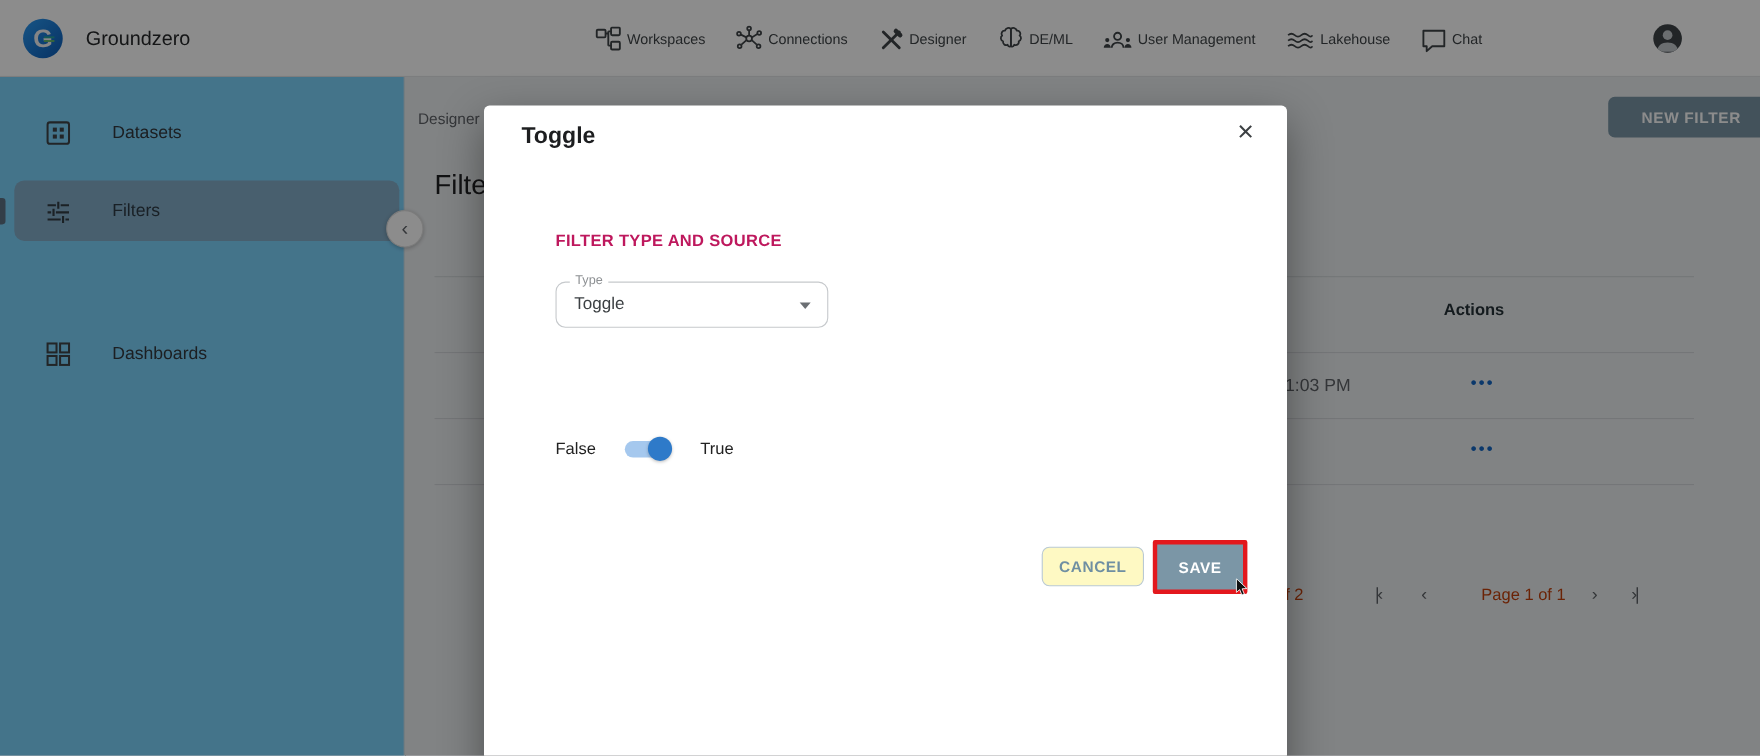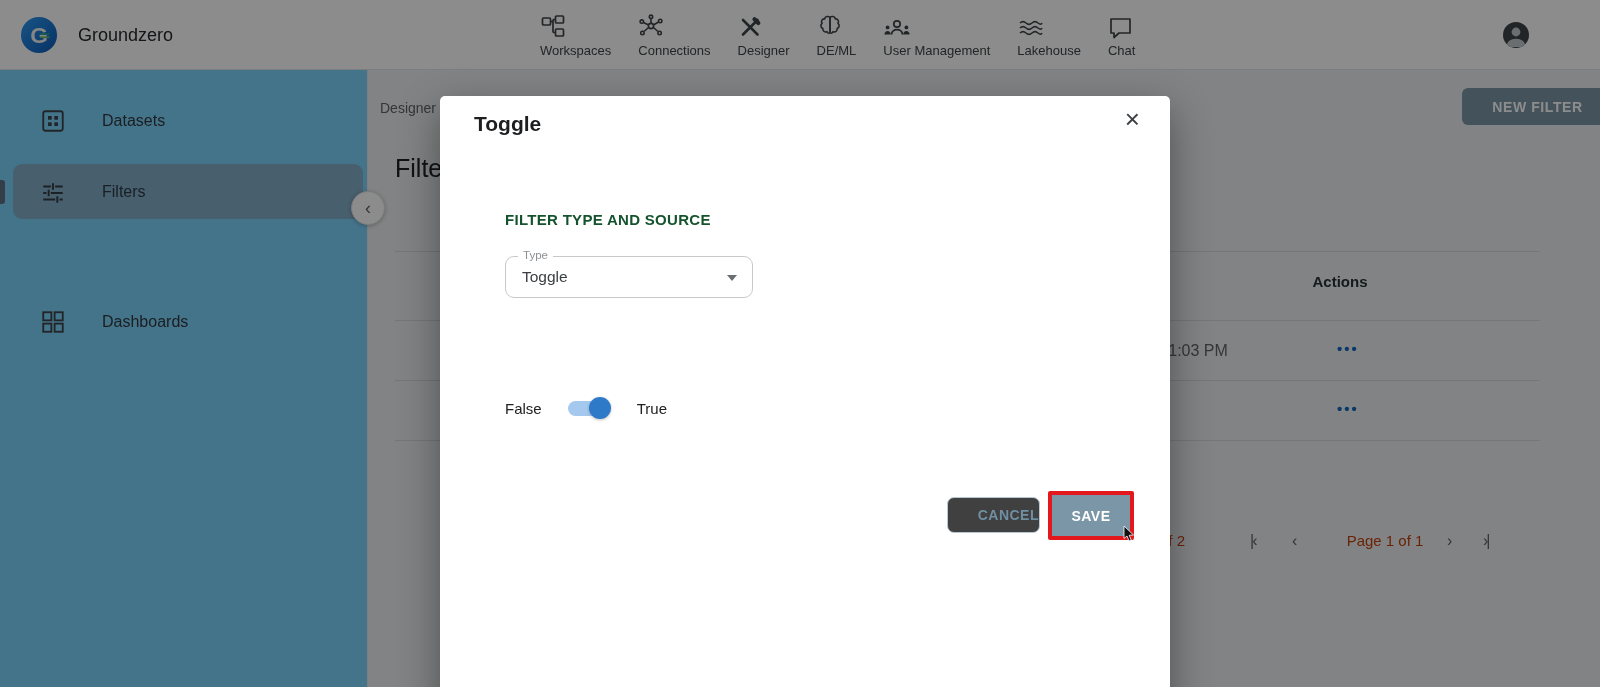--- a/index.html
+++ b/index.html
@@ -4,21 +4,21 @@
 <style>
   * { margin:0; padding:0; box-sizing:border-box; }
   body { font-family:"Liberation Sans", sans-serif; background:#222; }
   .screen { position:relative; width:1600px; height:687px; background:#eceff1; overflow:hidden; }
 
   
   .topbar { position:absolute; left:0; top:0; width:1600px; height:70px; background:#ffffff; border-bottom:1px solid #e2e4e6; z-index:2; }
   .logo { position:absolute; left:20px; top:16px; width:38px; height:38px; }
   .brand { position:absolute; left:78px; top:0; height:70px; line-height:70px; font-size:18px; color:#27292b; }
   .topnav { position:absolute; left:540px; top:0; height:70px; display:flex; gap:27px; align-items:center; }
-  .nav-item { display:flex; flex-direction:column; align-items:flex-start; gap:4px; cursor:pointer; }
+  .nav-item { display:flex; flex-direction:row; align-items:center; gap:4px; cursor:pointer; }
   .nav-item .nicon { height:26px; display:flex; align-items:flex-end; }
   .nav-item .nlabel { font-size:13px; color:#3f4447; white-space:nowrap; }
   .avatar { position:absolute; left:1502px; top:21px; width:28px; height:28px; }
 
   
   .sidebar { position:absolute; left:0; top:70px; width:368px; height:617px; background:#7dd3fc; border-right:1px solid #e3e5e7; z-index:1; }
   .side-item { position:absolute; left:13px; width:350px; height:55px; display:flex; align-items:center; border-radius:9px; cursor:pointer; }
   .side-item .sicon { margin-left:27px; width:26px; height:26px; }
   .side-item .slabel { margin-left:36px; font-size:16px; color:#33393e; }
   .side-item.selected { background:#84adc8; }
@@ -37,32 +37,32 @@
   .dots-btn { position:absolute; left:939px; width:80px; text-align:center; font-size:15px; font-weight:bold; color:#1467c4; letter-spacing:2px; cursor:pointer; background:none; border:none; font-family:inherit; }
   .pager { position:absolute; top:462px; height:22px; font-size:15px; color:#5f6368; }
   .pager.txt { color:#c2410c; }
   .pgr-icon { letter-spacing:-2px; cursor:pointer; font-size:16px; }
 
   
   .backdrop { position:absolute; inset:0; background:rgba(0,0,0,0.45); z-index:10; }
   .modal { position:absolute; left:440px; top:96px; width:730px; height:618px; background:#ffffff; border-radius:5px; box-shadow:0 14px 40px rgba(0,0,0,.4); z-index:20; }
   .modal-title { position:absolute; left:34px; top:16px; font-size:21px; font-weight:600; color:#1d1e20; }
   .modal-close { position:absolute; right:30px; top:10px; font-size:26px; color:#3c4043; background:none; border:none; cursor:pointer; font-family:inherit; line-height:1; }
-  .section-heading { position:absolute; left:65px; top:115px; font-size:15px; font-weight:bold; color:#14532d; letter-spacing:.3px; }
+  .section-heading { position:absolute; left:65px; top:115px; font-size:15px; font-weight:bold; color:#be185d; letter-spacing:.3px; }
   .field { position:absolute; left:65px; width:248px; height:42px; border:1px solid #c6c9cc; border-radius:9px; cursor:pointer; }
   .field .flabel { position:absolute; left:12px; top:-8px; background:#fff; padding:0 5px; font-size:11.5px; color:#8d9093; }
   .field .fvalue { position:absolute; left:16px; top:0; height:42px; line-height:40px; font-size:15.5px; color:#3c4043; }
   .field .farrow { position:absolute; right:15px; top:18px; width:0; height:0; border-left:5.5px solid transparent; border-right:5.5px solid transparent; border-top:6px solid #6b6f73; }
   .field-type { top:160px; }
   .field-source { top:225px; }
   .toggle-row { position:absolute; left:65px; top:296px; height:32px; display:flex; align-items:center; }
   .toggle-label { font-size:15px; color:#212121; }
   .switch { position:relative; width:42px; height:15px; background:#a5c8ee; border-radius:8px; margin:0 27px 0 26px; cursor:pointer; }
   .switch .thumb { position:absolute; right:-1px; top:-4px; width:22px; height:22px; border-radius:50%; background:#2e7ac9; box-shadow:0 1px 3px rgba(0,0,0,.25); }
-  .cancel-btn { position:absolute; left:507px; top:401px; width:93px; height:36px; background:#404040; border:1.5px solid #b9c9d4; border-radius:7px; color:#6f8fa2; font-family:inherit; font-size:14px; font-weight:bold; letter-spacing:.5px; cursor:pointer;text-align:right; }
+  .cancel-btn { position:absolute; left:507px; top:401px; width:93px; height:36px; background:#fef9c3; border:1.5px solid #b9c9d4; border-radius:7px; color:#6f8fa2; font-family:inherit; font-size:14px; font-weight:bold; letter-spacing:.5px; cursor:pointer; }
   .save-btn { position:absolute; left:608px; top:395px; width:86px; height:49px; background:#7b96a6; border:4px solid #e3181d; border-radius:2px; color:#ffffff; font-family:inherit; font-size:14px; font-weight:bold; letter-spacing:.5px; cursor:pointer; }
   .cursor { position:absolute; left:683px; top:430px; z-index:30; }
   svg.icon { display:block; }
 </style>
 </head>
 <body>
 
 <div class="screen">
 
   <div class="topbar">

